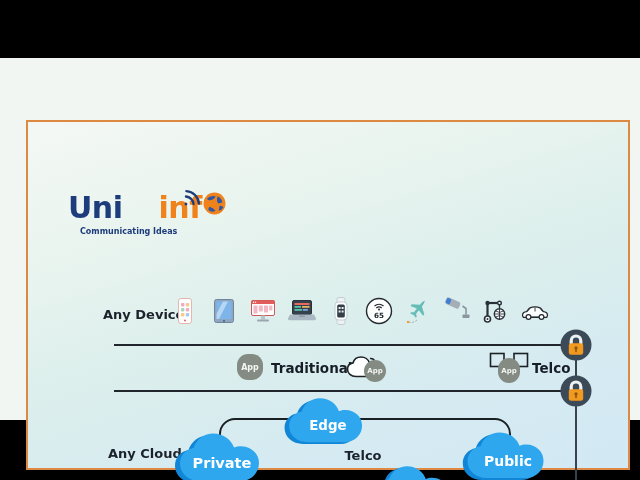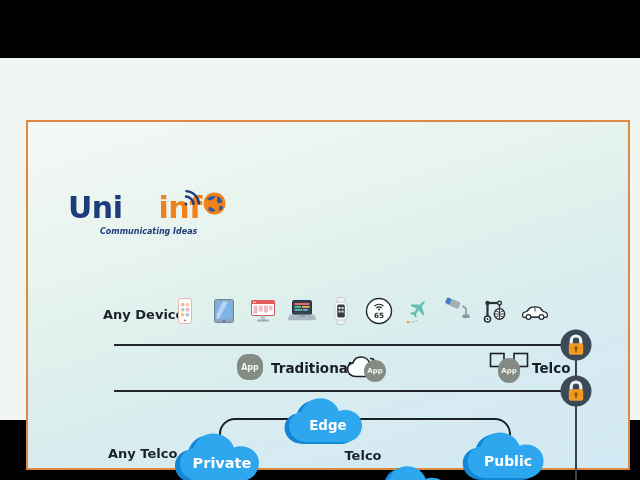--- a/index.html
+++ b/index.html
@@ -13,21 +13,21 @@
          border:2px solid #DD8943;
          background:linear-gradient(163deg,#f4f8f4 0%,#e9f4ef 28%,#dcefec 52%,#d6ebf1 75%,#d2e8f4 100%);}
   
   #logo{position:absolute;left:40px;top:70px;width:170px;height:44px;}
   .logo-row{display:flex;height:34px;}
   .logo-txt{font-size:30px;font-weight:800;line-height:32px;letter-spacing:-0.5px;}
   .logo-uni{color:#1D3C7C;}
   .logo-inf{color:#F0821C;padding-left:36px;}
   #globe{margin:0 0 3px 1px;}
   #wifi{position:absolute;left:110px;top:-6px;}
-  #tagline{margin:1px 0 0 32px;font-size:8px;font-style:italic;font-weight:bold;color:#1D3C7C;}
+  #tagline{margin:1px 0 0 12px;font-size:8px;font-weight:bold;color:#1D3C7C;}
   
   #title{position:absolute;left:0;top:101px;width:100%;text-align:center;color:#F0821C;
          font-size:46px;font-weight:800;letter-spacing:-1px;white-space:nowrap;}
   
   .row-label{position:absolute;font-size:13px;font-weight:bold;color:#1b222c;white-space:nowrap;}
   #lbl-device{left:75px;top:185px;}
   #lbl-app{left:72px;top:238px;}
   #lbl-cloud{left:80px;top:324px;}
   
   #device-icons{position:absolute;left:142px;top:172px;width:380px;height:34px;
@@ -93,21 +93,21 @@
             <circle cx="11" cy="17" r="1.2" fill="#1D3C7C" stroke="none"></circle>
             <path d="M6.5 12.5 a7 7 0 0 1 9 0"></path>
             <path d="M3.5 9 a11.5 11.5 0 0 1 15 0"></path>
           </g>
         </svg>
         <div id="tagline">Communicating Ideas</div>
       </div>
 
 
       <div id="lbl-device" class="row-label">Any Device</div>
-      <div id="lbl-cloud" class="row-label">Any Telco</div>
+      <div id="lbl-cloud" class="row-label">Any Cloud</div>
 
       <div id="device-icons">
         <svg class="dev-icon" viewBox="0 0 30 30">
           <rect x="8.5" y="2.5" width="13" height="25" rx="2.5" fill="#ffffff" stroke="#e3b7ad"></rect>
           <rect x="11" y="7" width="3.4" height="3.4" rx="1" fill="#f2a9c4"></rect>
             <rect x="15.8" y="7" width="3.4" height="3.4" rx="1" fill="#f7c98b"></rect>
           <rect x="11" y="12" width="3.4" height="3.4" rx="1" fill="#a9d7b8"></rect>
             <rect x="15.8" y="12" width="3.4" height="3.4" rx="1" fill="#f2a9c4"></rect>
           <rect x="11" y="17" width="3.4" height="3.4" rx="1" fill="#f7c98b"></rect>
             <rect x="15.8" y="17" width="3.4" height="3.4" rx="1" fill="#aac8ef"></rect>

